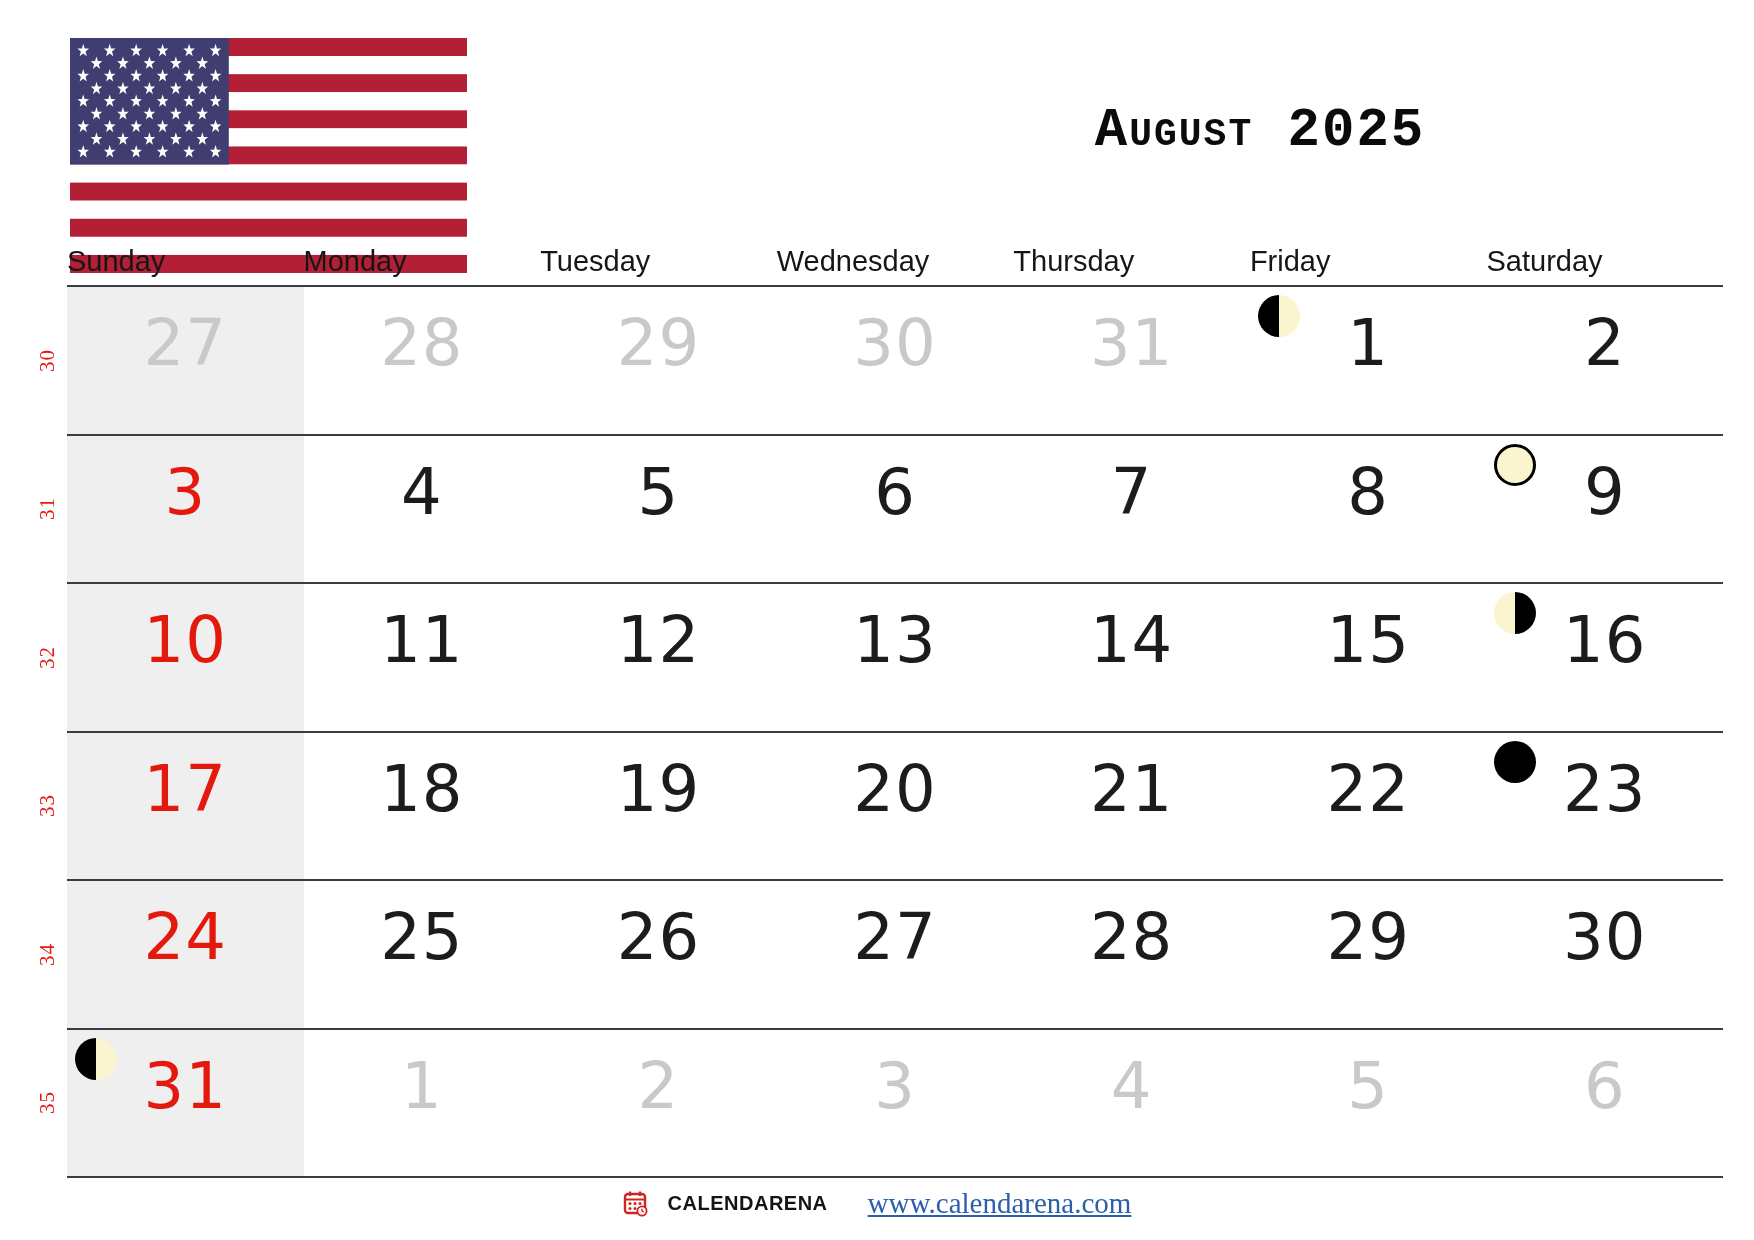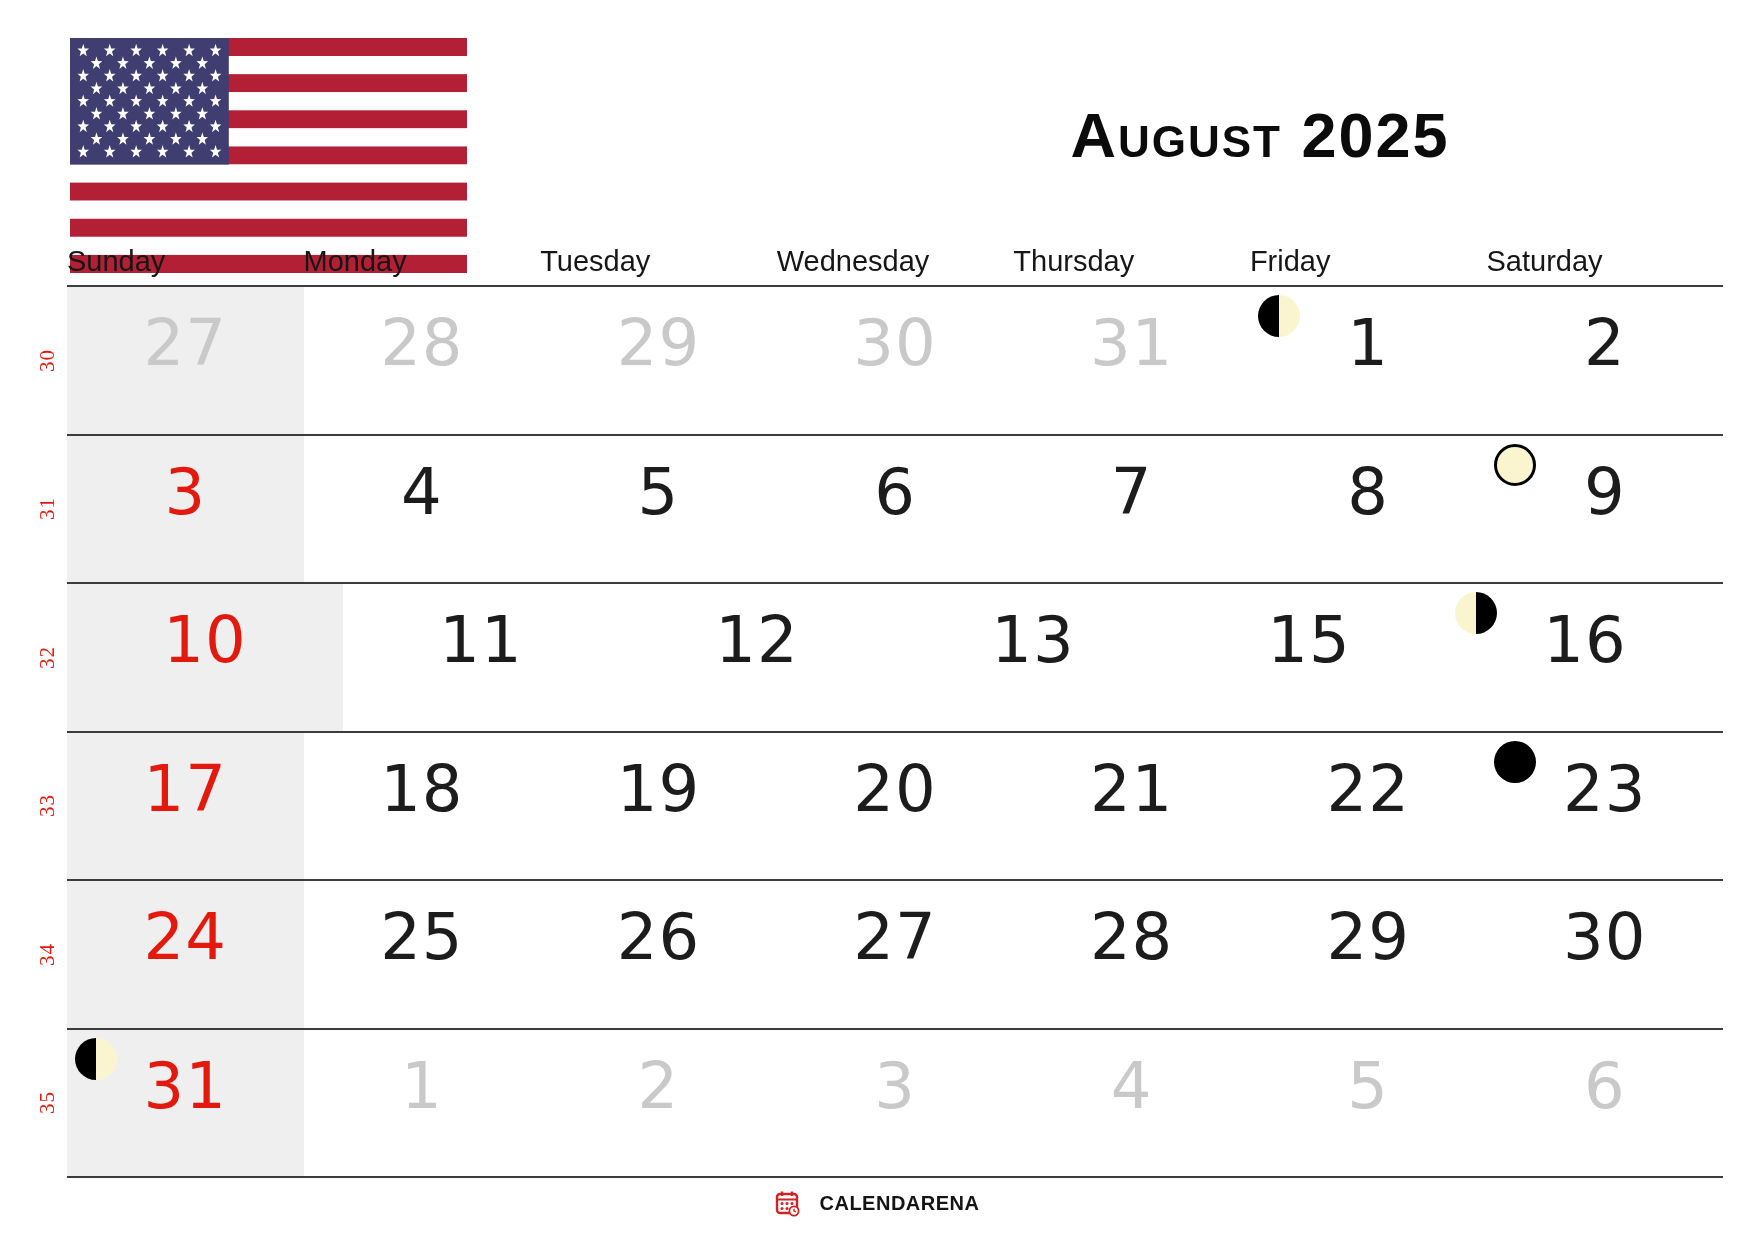--- a/index.html
+++ b/index.html
@@ -9,24 +9,24 @@
     background:#fff;
     overflow:hidden;
     font-family:"Liberation Sans", sans-serif;
   }
   
   .flag{position:absolute;left:70px;top:38px;width:397px;height:235px;}
   
   .title{
     position:absolute;left:818px;top:104px;width:884px;margin:0;
     text-align:center;
-    font-family:Liberation Sans, sans-serif;
+    font-family:Liberation Mono, monospace;
     font-weight:800;
     font-variant-caps:small-caps;
-    font-size:63px;line-height:1;
+    font-size:54px;line-height:1;
     letter-spacing:2px;
     color:var(--ink);
   }
   
   .weekday-row{
     position:absolute;left:67px;top:240px;width:1656px;height:42px;
     display:flex;align-items:flex-end;
   }
   .weekday{
     flex:1;
@@ -241,20 +241,23 @@
         <div class="cell">
           <span class="date t-normal">11</span>
         </div>
         <div class="cell">
           <span class="date t-normal">12</span>
         </div>
         <div class="cell">
           <span class="date t-normal">13</span>
         </div>
         <div class="cell">
+          <span class="date t-normal">14</span>
+        </div>
+        <div class="cell">
           <span class="date t-normal">15</span>
         </div>
         <div class="cell">
           <span class="moon mp-last"></span>
           <span class="date t-normal">16</span>
         </div>
       </div>
       <div class="week-row">
         <div class="week-number">
           <span>33</span>
@@ -349,15 +352,16 @@
             <circle cx="12" cy="13.5" r="1.5"></circle>
             <circle cx="17" cy="13.5" r="1.5"></circle>
           <circle cx="7" cy="18.5" r="1.5"></circle>
             <circle cx="12" cy="18.5" r="1.5"></circle>
         </g>
         <circle cx="19" cy="21" r="4.6" fill="#ffffff" stroke="#d32222" stroke-width="1.8"></circle>
         <path d="M19 18.8 V21 L20.8 22" stroke="#d32222" stroke-width="1.4" fill="none"></path>
       </svg>
       <span class="brand-name">CALENDARENA</span>
     </div>
+    <a class="site-link">www.calendarena.com</a>
   </div>
 
 </div>
 
 </body></html>

